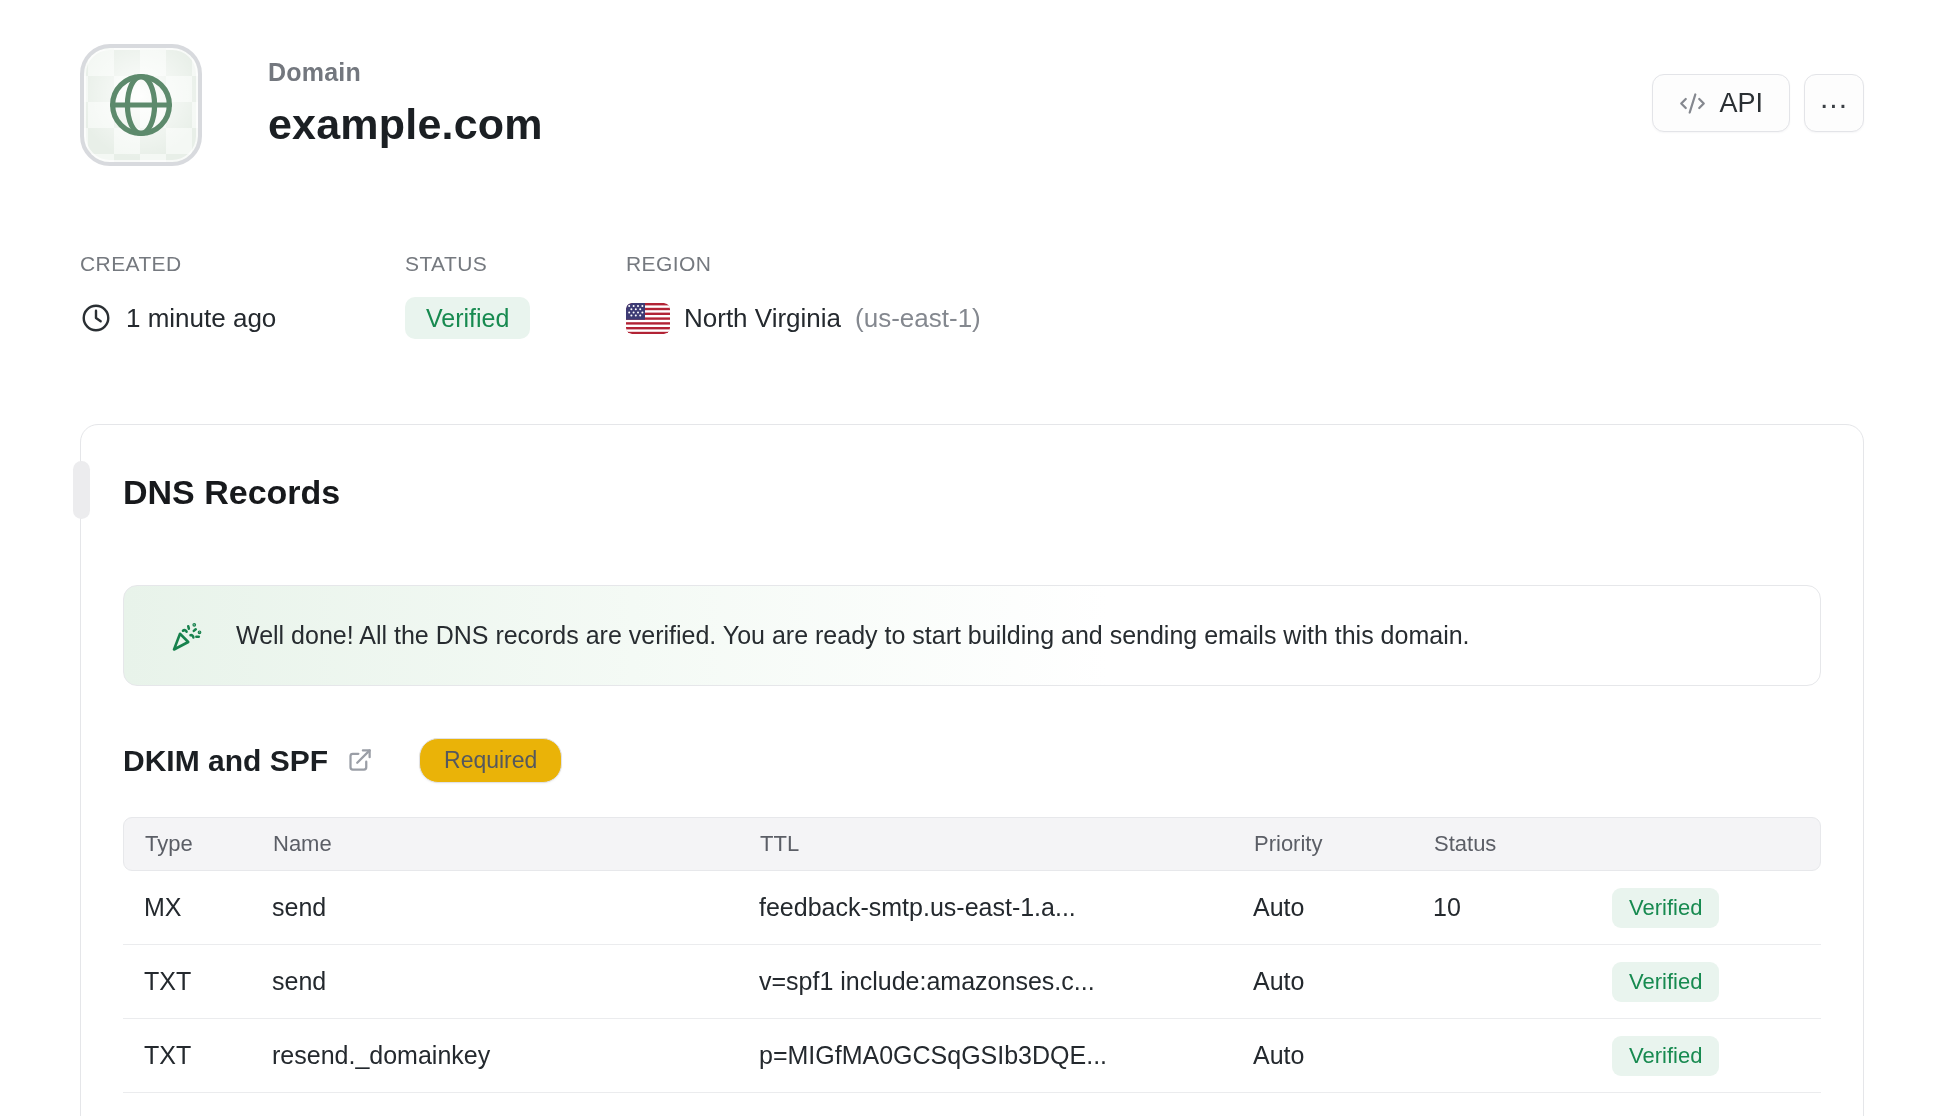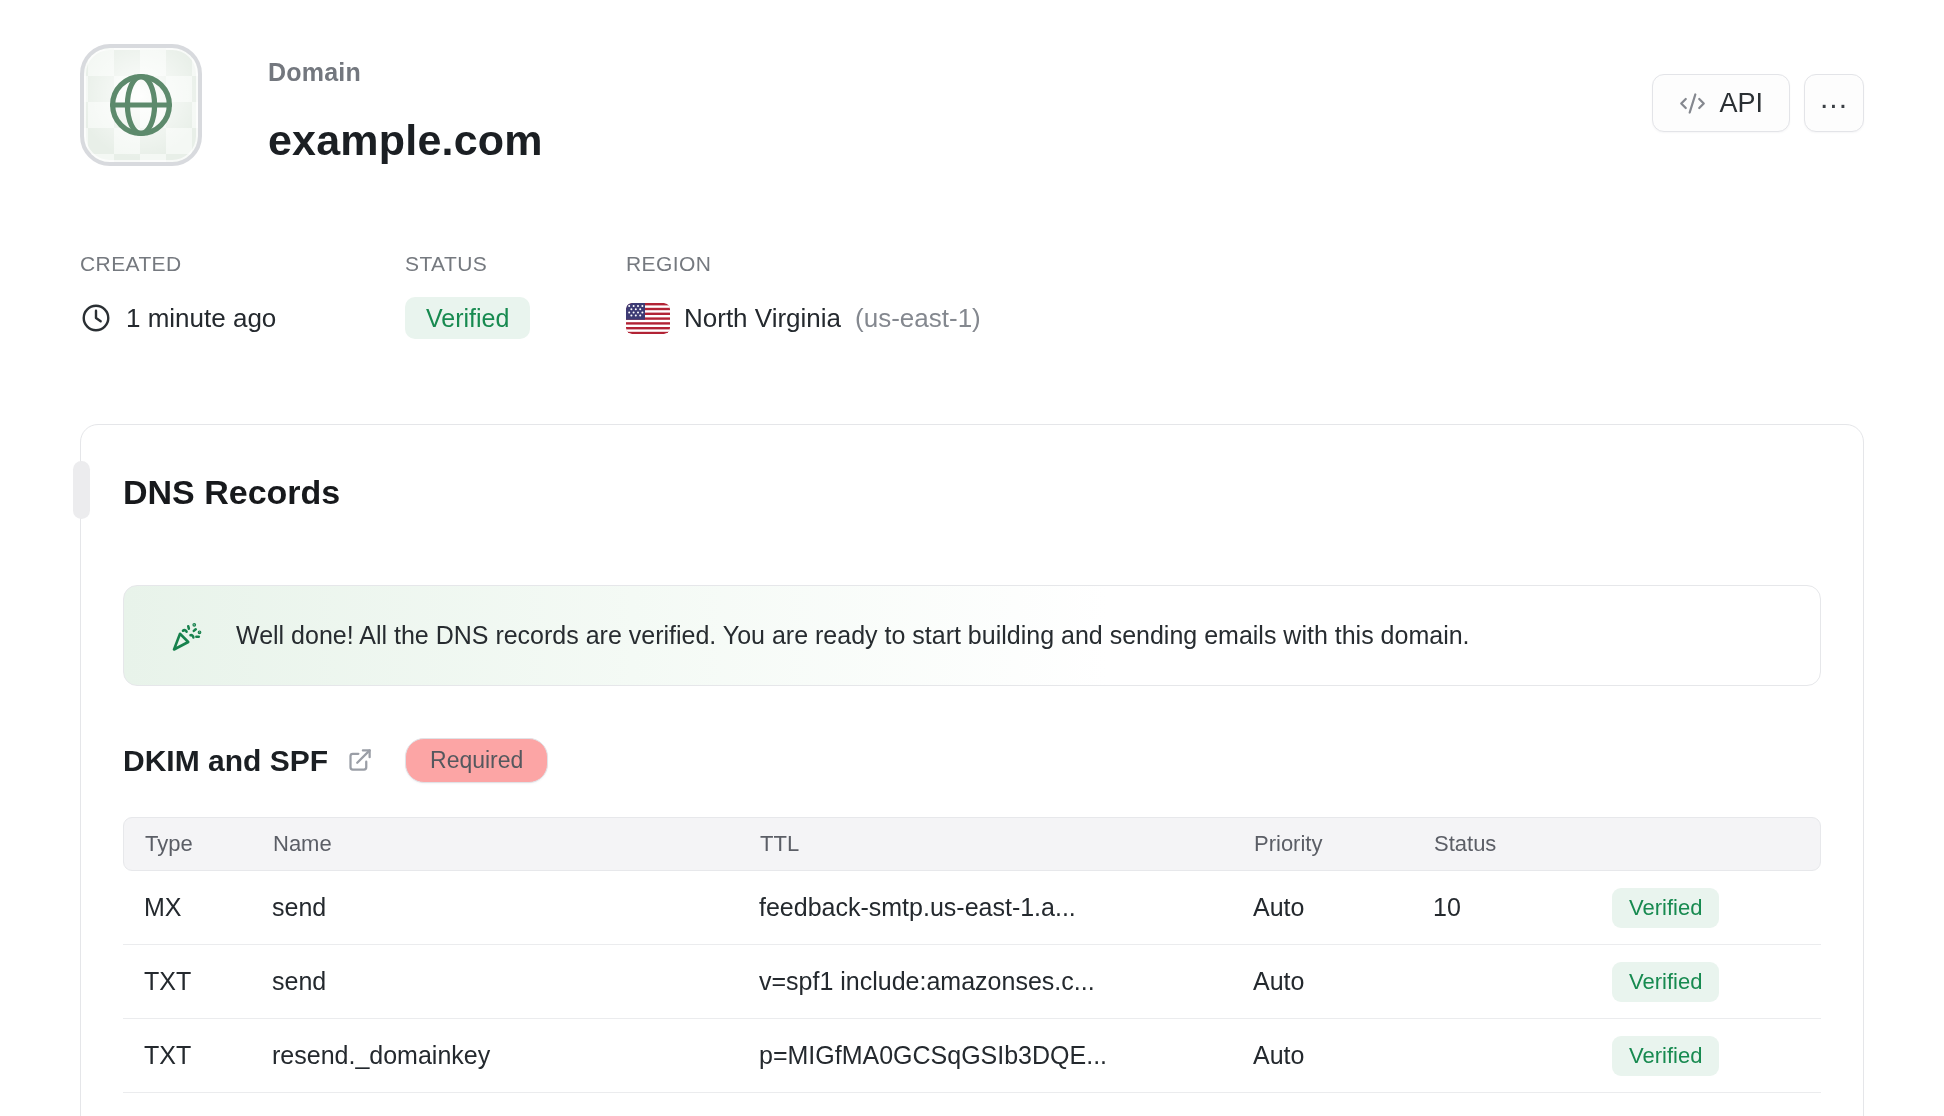--- a/index.html
+++ b/index.html
@@ -22,21 +22,21 @@
     background-image:
       radial-gradient(circle at 50% 42%, rgba(255,255,255,0.95), rgba(255,255,255,0) 72%),
       conic-gradient(#e8efe8 25%, transparent 0 50%, #e8efe8 0 75%, transparent 0);
     background-size: auto, 52px 52px;
     background-position: center, 4px 2px;
     display: flex; align-items: center; justify-content: center;
     box-shadow: inset 0 0 0 2px rgba(255,255,255,0.7);
   }
   .header-text { position: absolute; left: 268px; top: 58px; }
   .kicker { font-size: 25px; font-weight: 600; color: #73777e; letter-spacing: 0.2px; }
-  .page-title { font-size: 43px; font-weight: 700; color: #1b1f23; margin-top: 29px; letter-spacing: 0.2px; }
+  .page-title { font-size: 43px; font-weight: 700; color: #1b1f23; margin-top: 13px; letter-spacing: 0.2px; }
 
   .header-actions { position: absolute; top: 74px; right: 80px; display: flex; gap: 14px; }
   .btn {
     display: inline-flex; align-items: center; justify-content: center; gap: 13px;
     height: 58px; background: #fdfdfd;
     border: 1.5px solid #e3e4e8; border-radius: 12px;
     font-size: 27px; color: #2a2f33; font-weight: 500;
     box-shadow: 0 1px 2px rgba(16,24,40,0.04);
     cursor: pointer;
   }
@@ -76,23 +76,23 @@
     position: absolute; left: 42px; right: 42px; top: 160px; height: 101px;
     border: 1.5px solid #e6e7ea; border-radius: 14px;
     background: linear-gradient(to right, #e8f3ea 0%, #f4faf5 30%, #ffffff 58%);
     display: flex; align-items: center; padding: 4px 44px; gap: 32px;
   }
   .alert-text { font-size: 25px; color: #272c30; }
 
   .section-row { position: absolute; left: 42px; top: 313px; display: flex; align-items: center; gap: 18px; }
   .section-title { font-size: 30px; font-weight: 700; color: #1b1f23; }
   .badge-required {
-    margin-left: 14px;
+    margin-left: 28px;
     display: inline-flex; align-items: center; height: 45px; padding: 0 24px;
-    border: 1.5px solid #e1e2e6; border-radius: 19px; background: #fca5a5;
+    border: 1.5px solid #e1e2e6; border-radius: 19px; background: #eab308;
     font-size: 23px; color: #55585e;
     box-shadow: 0 1px 2px rgba(16,24,40,0.04);
   }
 
   
   .table { position: absolute; left: 42px; right: 42px; top: 392px; }
   .t-head {
     display: grid; grid-template-columns: 128px 487px 494px 180px 179px 1fr;
     align-items: center; height: 54px; padding-left: 21px;
     background: #f4f4f6; border: 1.5px solid #e7e8eb; border-radius: 9px;

